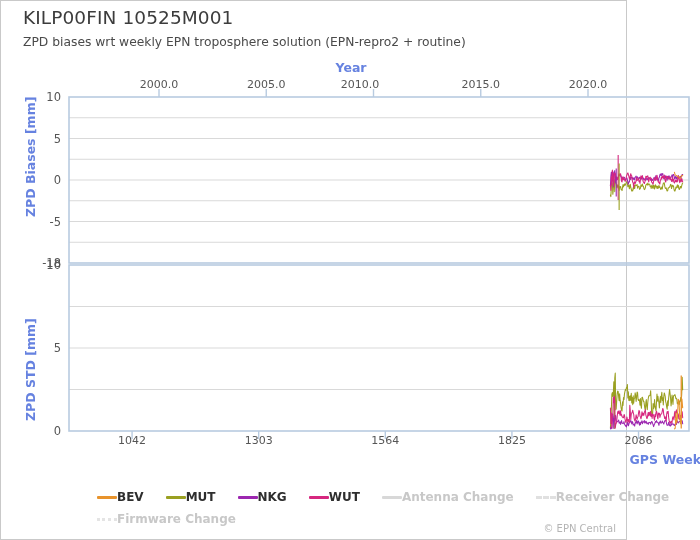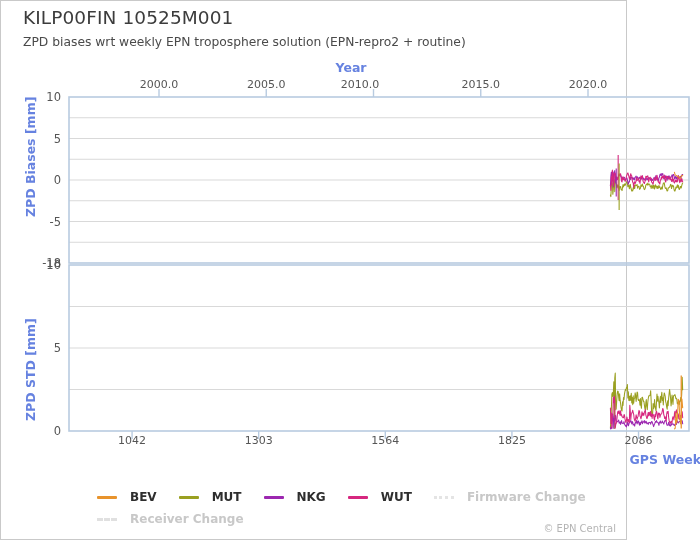--- a/index.html
+++ b/index.html
@@ -106,21 +106,21 @@
     width: 596px;
     display: flex;
     flex-wrap: wrap;
     align-items: center;
     column-gap: 22px;
     row-gap: 4px;
   }
   .legend-item {
     display: flex;
     align-items: center;
-    gap: 13px;
+    gap: 0;
     height: 18px;
   }
   .legend-swatch {
     display: block;
     width: 20px;
     height: 3px;
     border-radius: 1px;
   }
   .legend-swatch.dashed {
     height: 0;
@@ -261,24 +261,28 @@
       </div>
       <div class="legend-item">
         <span class="legend-swatch" style="background: rgb(156, 39, 176);"></span>
         <span class="legend-label">NKG</span>
       </div>
       <div class="legend-item">
         <span class="legend-swatch" style="background: rgb(214, 39, 127);"></span>
         <span class="legend-label">WUT</span>
       </div>
       <div class="legend-item muted">
-        <span class="legend-swatch dotted" style="border-top-color: rgb(228, 228, 228);"></span>
-        <span class="legend-label">Firmware Change</span>
+        <span class="legend-swatch" style="background: rgb(216, 216, 216);"></span>
+        <span class="legend-label">Antenna Change</span>
       </div>
       <div class="legend-item muted">
         <span class="legend-swatch dashed" style="border-top-color: rgb(224, 224, 224);"></span>
         <span class="legend-label">Receiver Change</span>
       </div>
+      <div class="legend-item muted">
+        <span class="legend-swatch dotted" style="border-top-color: rgb(228, 228, 228);"></span>
+        <span class="legend-label">Firmware Change</span>
+      </div>
     </div>
 
   <div id="footer">© EPN Central</div>
 
 </div>
 
 </body></html>

